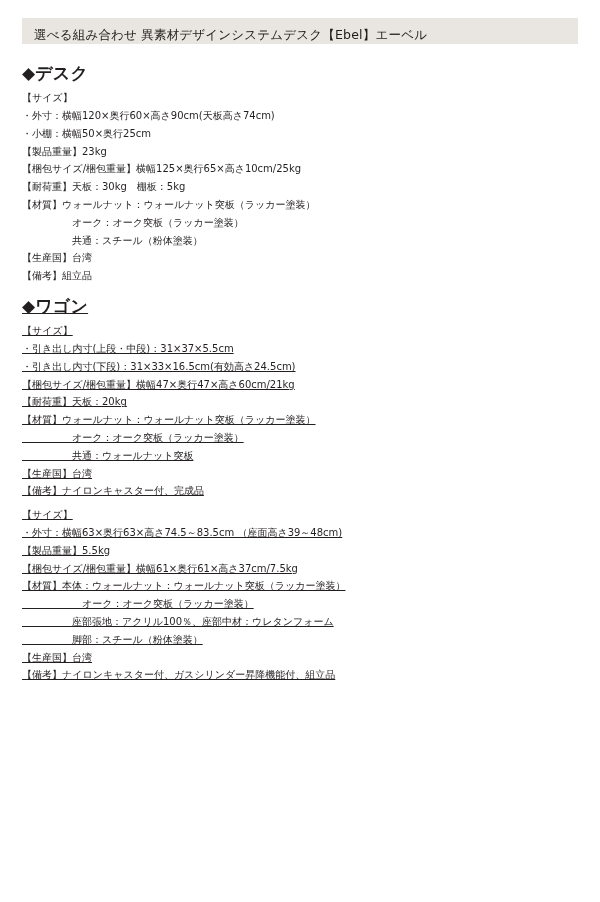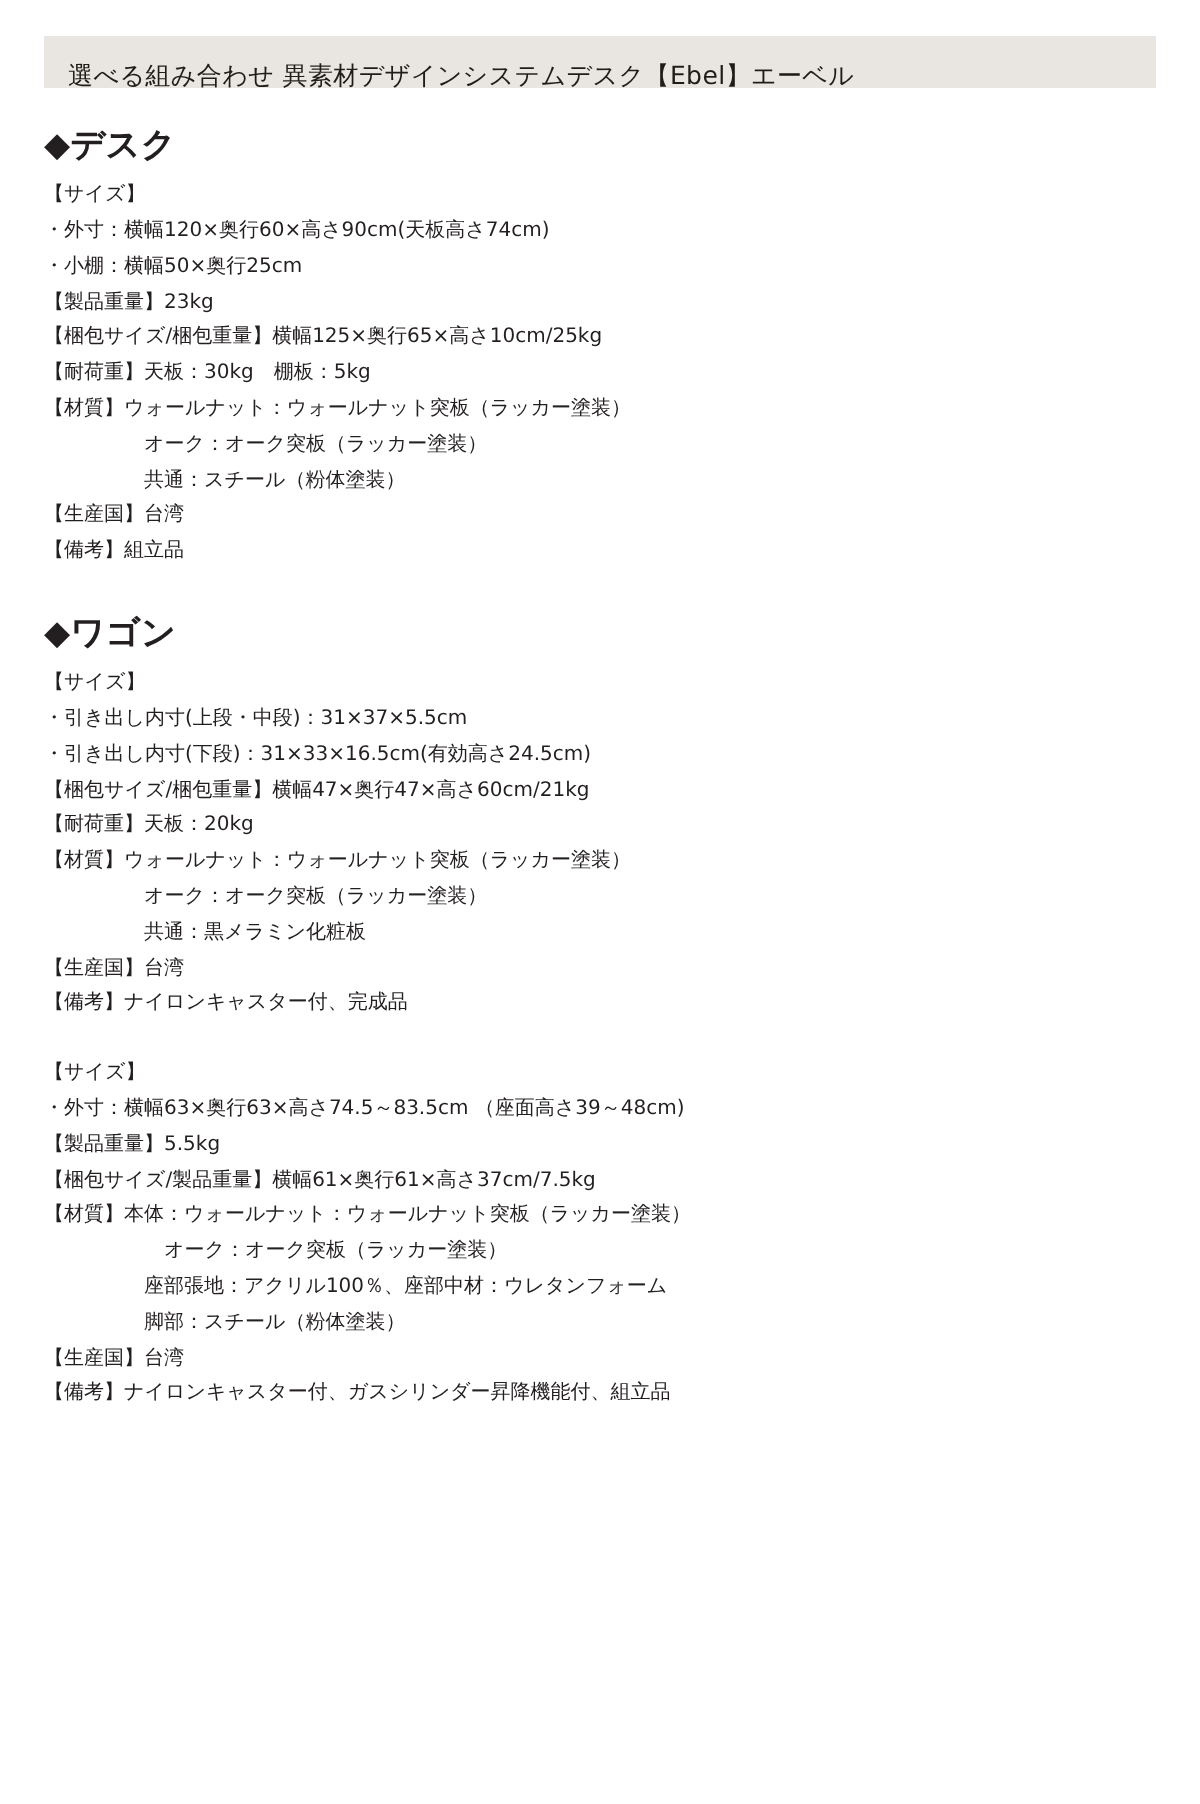--- a/index.html
+++ b/index.html
@@ -20,42 +20,43 @@
     height: 902px;
     box-sizing: border-box;
     padding: 0;
     overflow: hidden;
   }
   .title-bar {
     margin: 18px 22px 0 22px;
     background: #e9e6e1;
     height: 26px;
     display: flex;
-    align-items: flex-start;
-    padding: 12px 12px;
+    align-items: flex-end;
+    padding: 0 12px;
     box-sizing: border-box;
   }
   .title-bar .title-text {
     font-size: 12.5px;
     letter-spacing: 0.2px;
     color: #1f1c1a;
     white-space: nowrap;
     overflow: hidden;
   }
   .content {
     margin: 0 22px;
     padding-top: 14px;
     font-size: 12.3px;
     line-height: 1.78;
   }
   .section {
     margin-bottom: 0;
   }
   .section + .section {
-    margin-top: 17px;
+    margin-top: 6px;
+    text-decoration: underline;
   }
   .sec-head {
     font-size: 17px;
     font-weight: bold;
     letter-spacing: 0.2px;
     margin-bottom: 1px;
   }
   .line {
     white-space: pre;
     font-size: 10px;
@@ -89,30 +90,30 @@
 
     <div class="section">
       <div class="sec-head">◆ワゴン</div>
       <div class="line">【サイズ】</div>
       <div class="line">・引き出し内寸(上段・中段)：31×37×5.5cm</div>
       <div class="line">・引き出し内寸(下段)：31×33×16.5cm(有効高さ24.5cm)</div>
       <div class="line">【梱包サイズ/梱包重量】横幅47×奥行47×高さ60cm/21kg</div>
       <div class="line">【耐荷重】天板：20kg</div>
       <div class="line">【材質】ウォールナット：ウォールナット突板（ラッカー塗装）</div>
       <div class="line">　　　　　オーク：オーク突板（ラッカー塗装）</div>
-      <div class="line">　　　　　共通：黒メラミン化粧板</div>
+      <div class="line">　　　　　共通：ウォールナット突板</div>
       <div class="line">【生産国】台湾</div>
       <div class="line">【備考】ナイロンキャスター付、完成品</div>
     </div>
 
     <div class="section">
       <div class="line">【サイズ】</div>
       <div class="line">・外寸：横幅63×奥行63×高さ74.5～83.5cm （座面高さ39～48cm)</div>
       <div class="line">【製品重量】5.5kg</div>
-      <div class="line">【梱包サイズ/製品重量】横幅61×奥行61×高さ37cm/7.5kg</div>
+      <div class="line">【梱包サイズ/梱包重量】横幅61×奥行61×高さ37cm/7.5kg</div>
       <div class="line">【材質】本体：ウォールナット：ウォールナット突板（ラッカー塗装）</div>
       <div class="line">　　　　　　オーク：オーク突板（ラッカー塗装）</div>
       <div class="line">　　　　　座部張地：アクリル100％、座部中材：ウレタンフォーム</div>
       <div class="line">　　　　　脚部：スチール（粉体塗装）</div>
       <div class="line">【生産国】台湾</div>
       <div class="line">【備考】ナイロンキャスター付、ガスシリンダー昇降機能付、組立品</div>
     </div>
 
   </div>
 

